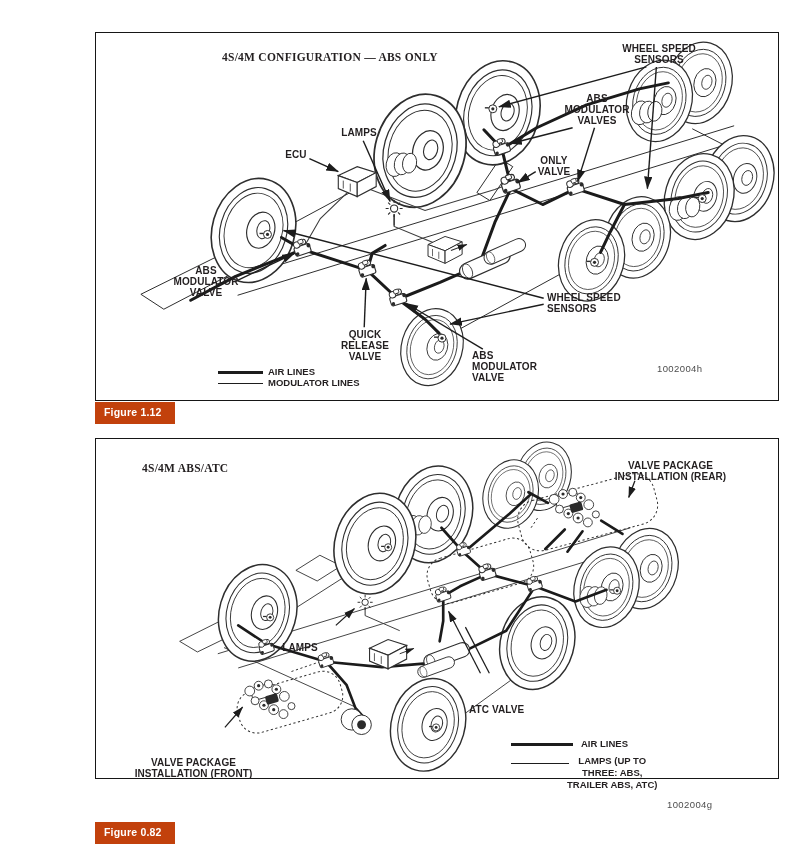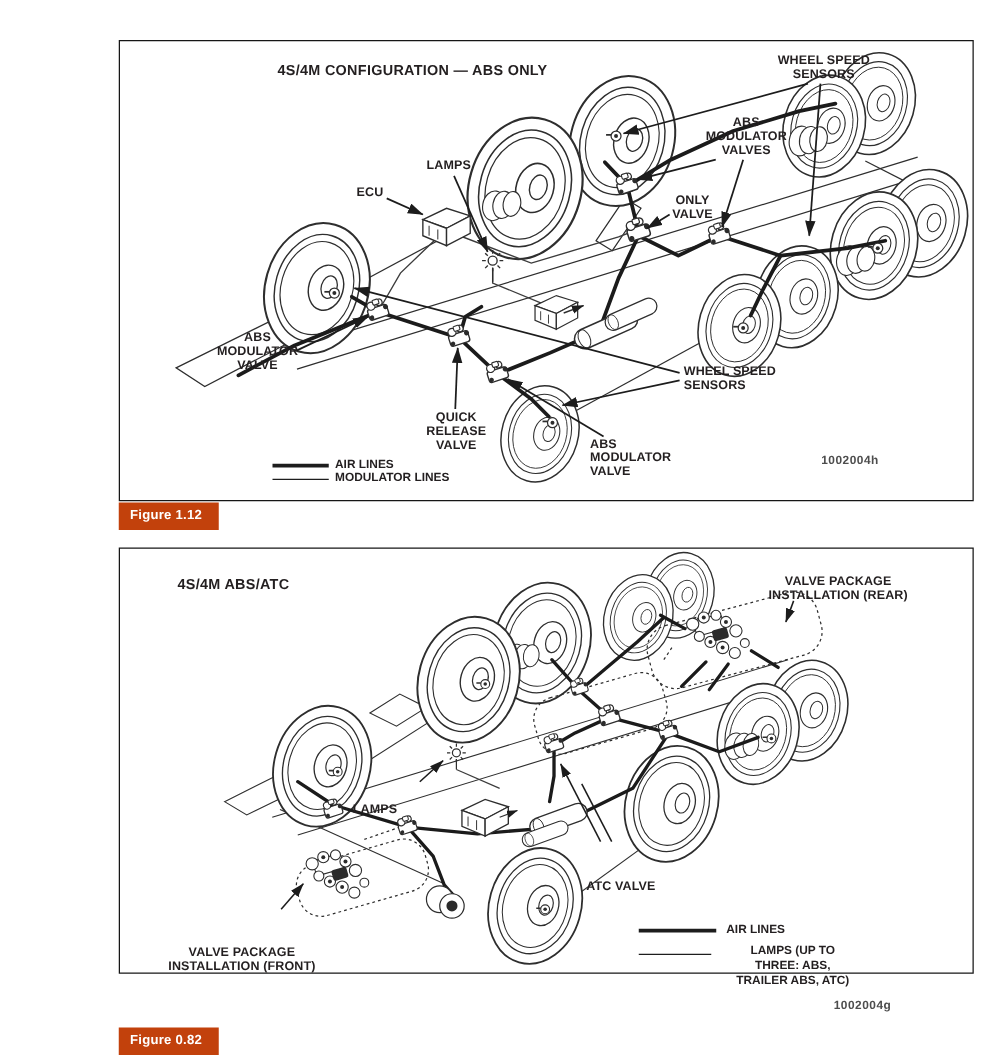--- a/index.html
+++ b/index.html
@@ -1,24 +1,24 @@
 <!DOCTYPE html>
 <html><head>
 <meta charset="utf-8">
 <style>
   html,body{margin:0;padding:0;background:#fff;}
   body{width:805px;height:846px;position:relative;font-family:"Liberation Sans",sans-serif;color:#231f20;overflow:hidden;}
   .fig{position:absolute;left:95px;width:684px;border:1.6px solid #161616;background:#fff;box-sizing:border-box;}
   #fig12{top:32px;height:369px;}
   #fig13{top:438px;height:341px;}
   svg.draw{position:absolute;left:0;top:0;width:100%;height:100%;display:block;}
-  .ttl{position:absolute;font-weight:bold;font-size:11.5px;letter-spacing:.25px;white-space:nowrap;color:#231f20;}
+  .ttl{position:absolute;font-weight:bold;font-size:11.5px;letter-spacing:.25px;white-space:nowrap;color:#231f20;font-family:Liberation Serif, serif;}
   .lbl{position:absolute;font-weight:bold;font-size:10px;line-height:11px;letter-spacing:.1px;color:#231f20;white-space:pre-line;text-align:center;}
   .lbl.la{text-align:left;}
-  .code{position:absolute;font-size:9.5px;letter-spacing:.4px;color:#4d4d4d;font-weight:bold;}
+  .code{position:absolute;font-size:9.5px;letter-spacing:.4px;color:#4d4d4d;font-weight:normal;}
   .badge{position:absolute;left:95px;background:#c2410c;color:#ffffff;font-weight:bold;font-size:10.5px;line-height:1;padding:5px 13px 6px 9px;letter-spacing:.2px;}
   #badge12{top:402px;}
   #badge13{top:822px;}
   .sw{position:absolute;background:#1d1d1d;}
   .legend-label{position:absolute;font-weight:bold;font-size:9.5px;line-height:12px;color:#231f20;white-space:pre-line;text-align:center;}
 </style>
 </head>
 <body>
 
 <section class="fig" id="fig12">
@@ -300,18 +300,18 @@
   <div class="lbl" style="left:512px;top:21px;width:125px">VALVE PACKAGE
 INSTALLATION (REAR)</div>
   <div class="lbl" style="left:181px;top:203px;width:46px">LAMPS</div>
   <div class="lbl la" style="left:373px;top:265px;width:60px">ATC VALVE</div>
   <div class="lbl" style="left:25px;top:318px;width:145px">VALVE PACKAGE
 INSTALLATION (FRONT)</div>
 
   <div class="sw" style="left:415px;top:304px;width:62px;height:3px"></div>
   <div class="legend-label" style="left:485px;top:299px">AIR LINES</div>
   <div class="sw" style="left:415px;top:323.5px;width:58px;height:1.5px"></div>
-  <div class="legend-label" style="left:493px;top:316px">LAMPS (UP TO
+  <div class="legend-label" style="left:471px;top:316px">LAMPS (UP TO
 THREE: ABS,
 TRAILER ABS, ATC)</div>
   <div class="code" style="left:571px;top:360px">1002004g</div>
 </section>
 <div class="badge" id="badge13">Figure 0.82</div>
 
 </body></html>

